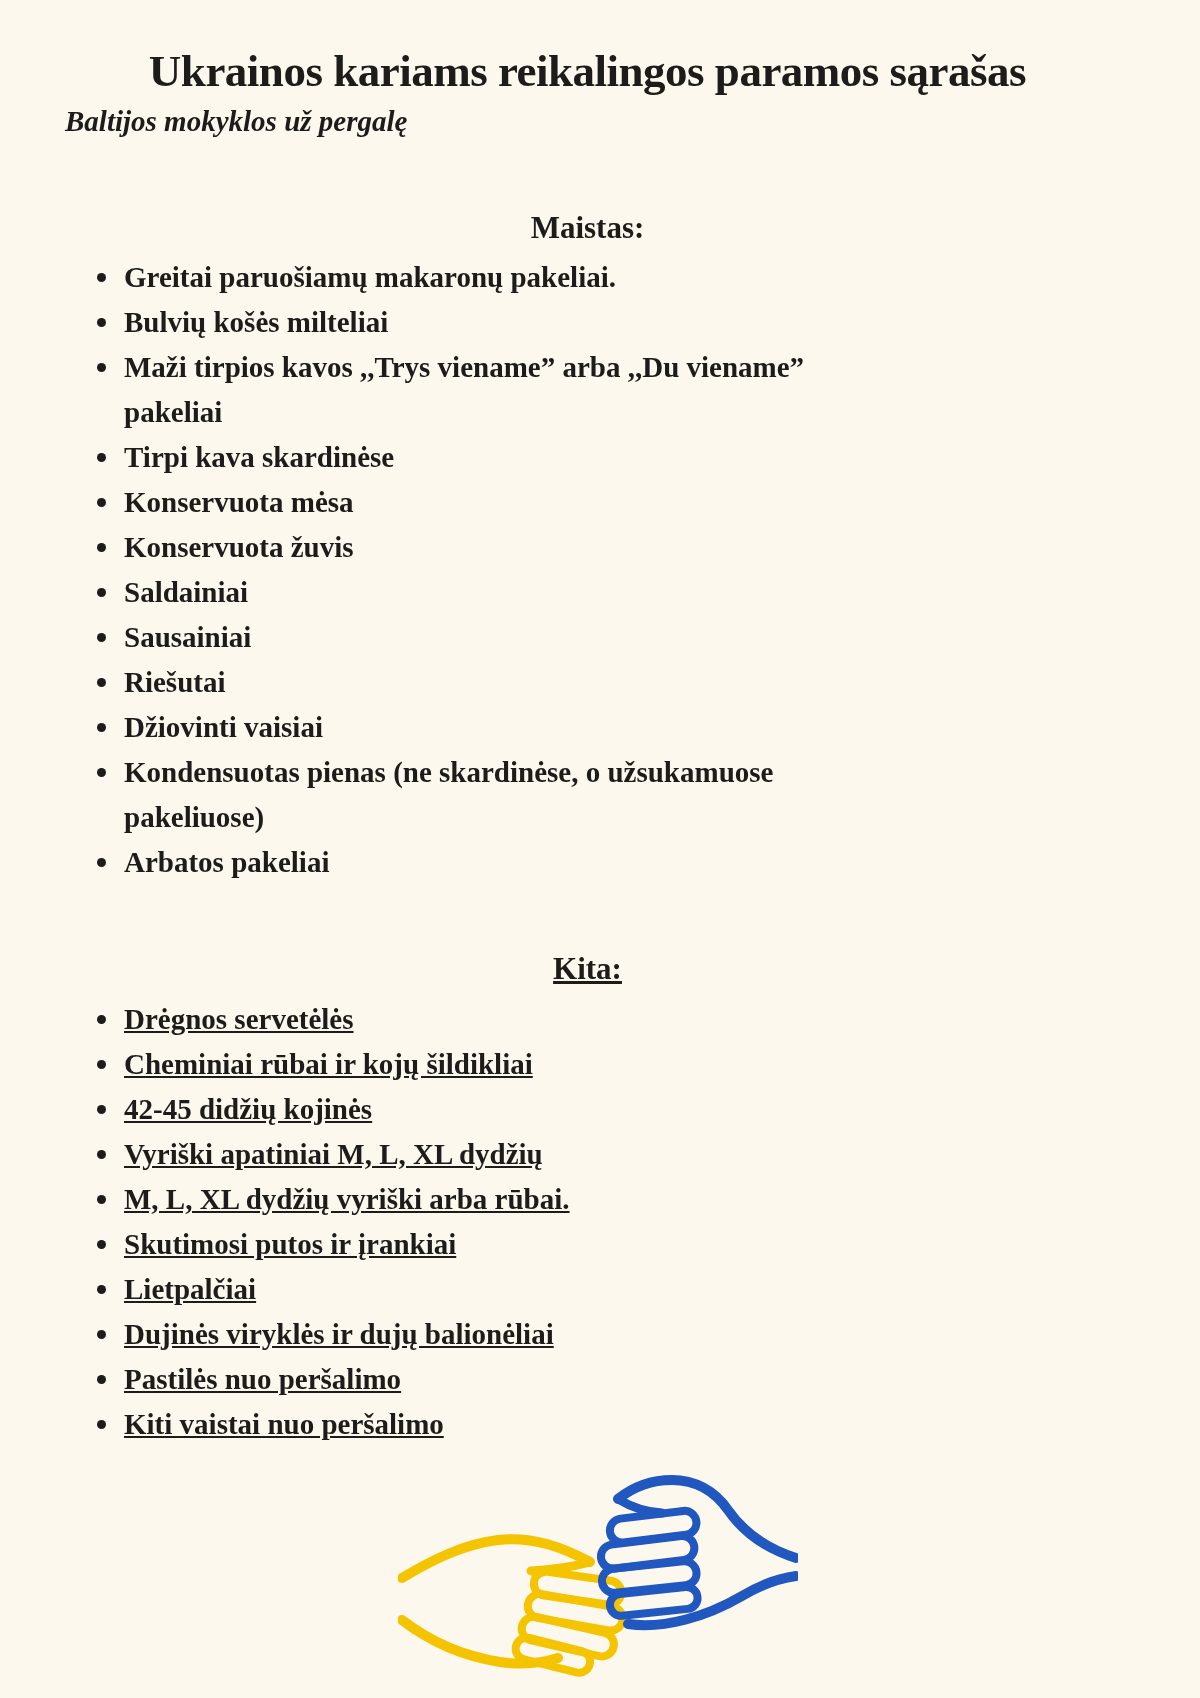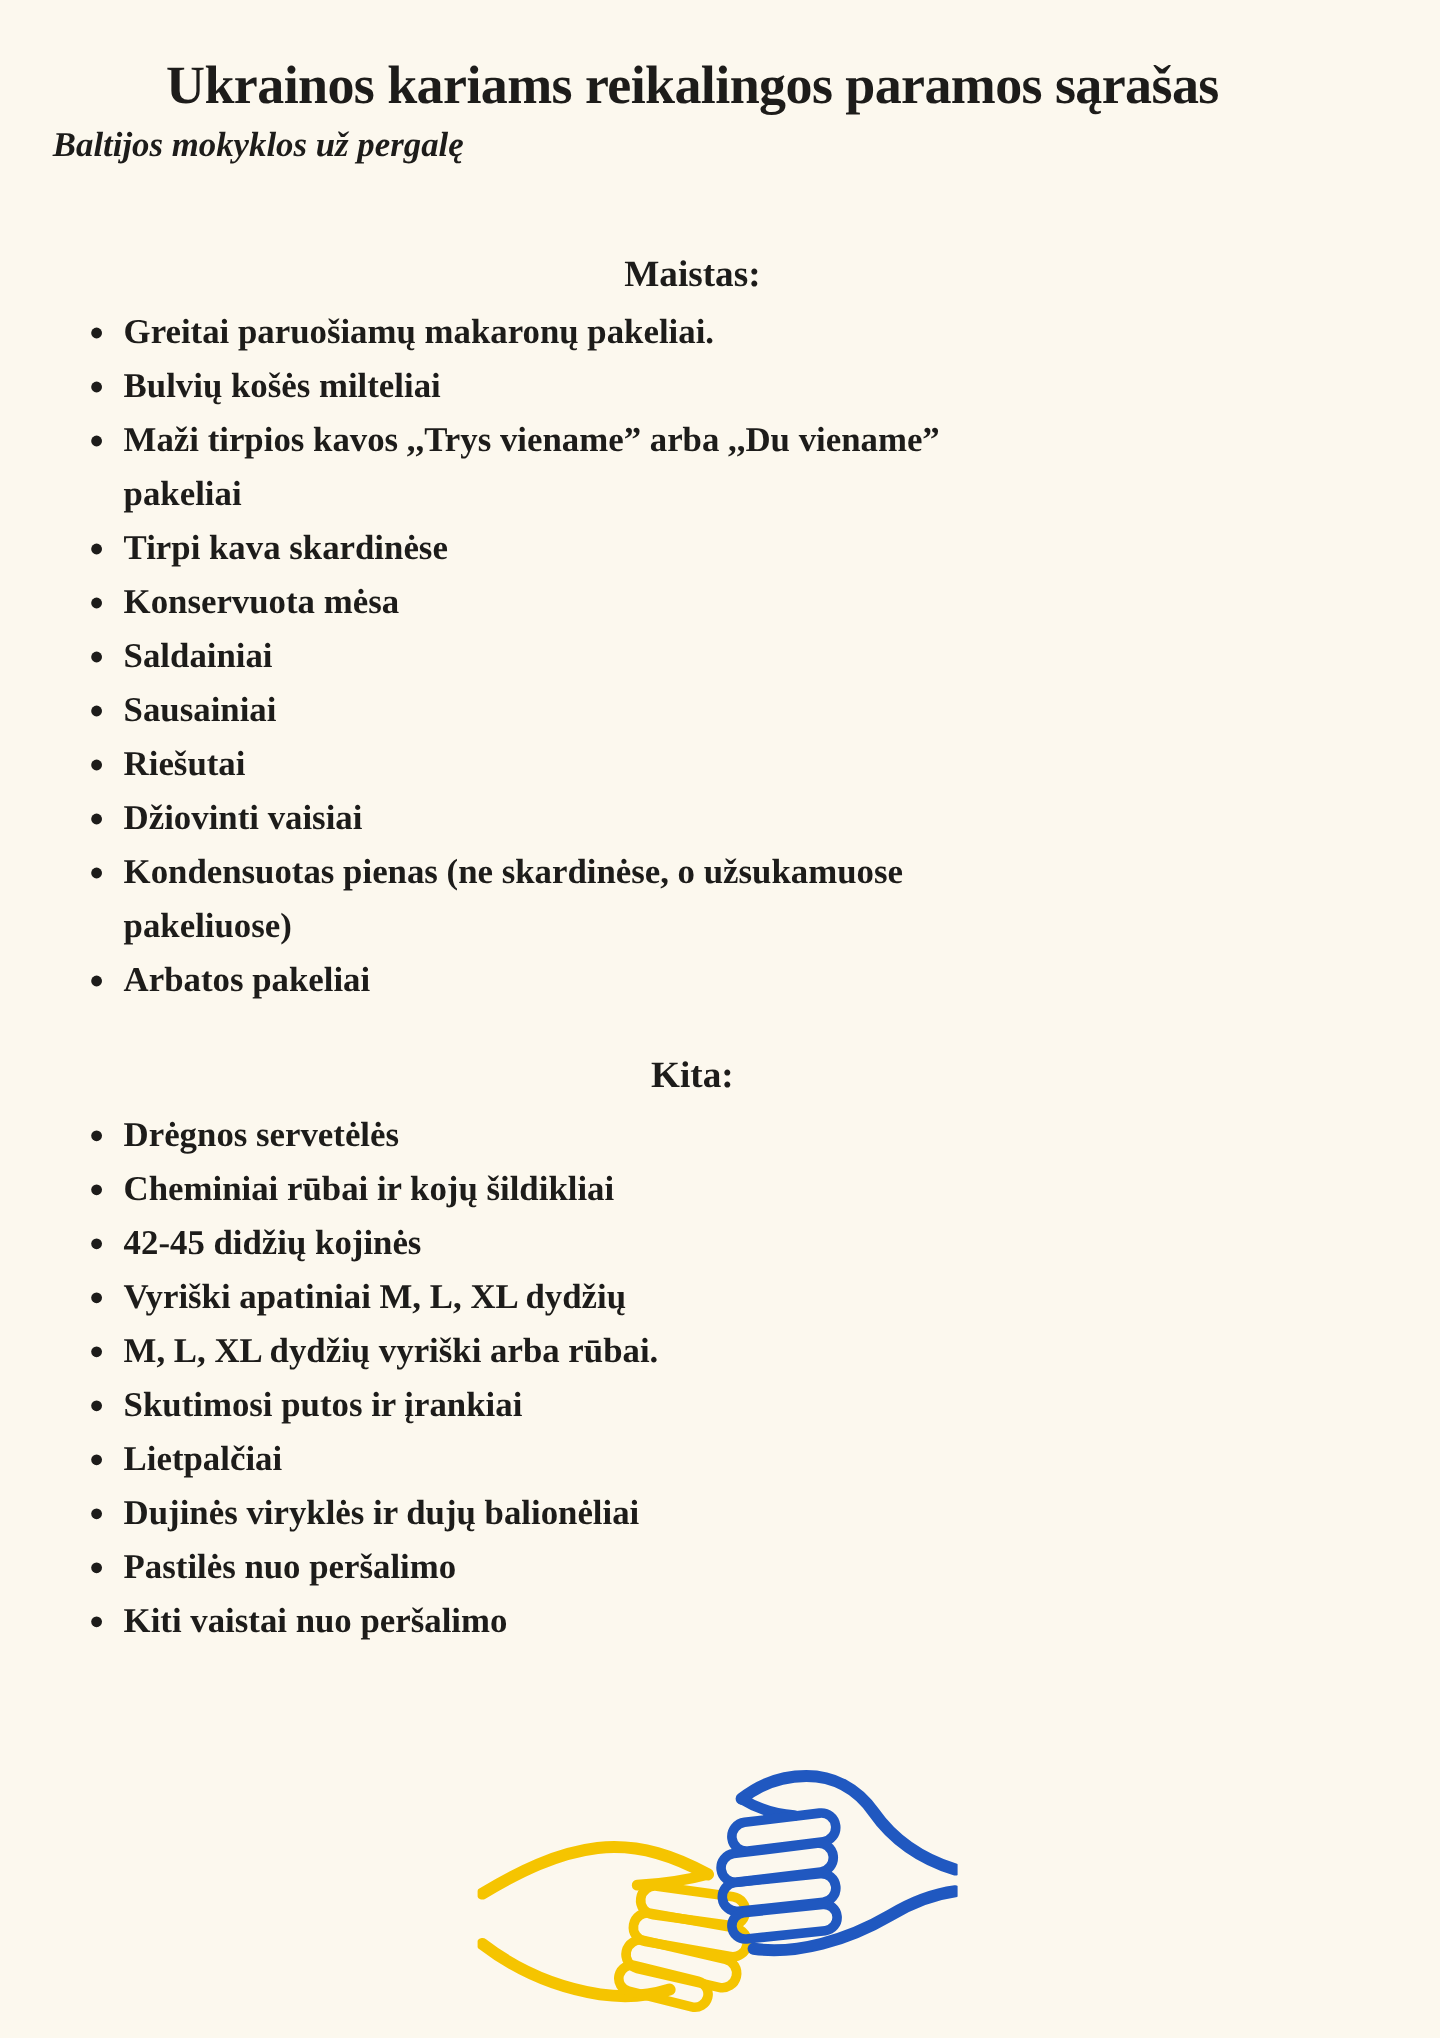--- a/index.html
+++ b/index.html
@@ -9,42 +9,43 @@
   body {
     width: 1200px;
     height: 1698px;
     background: #FCF8EE;
     font-family: "Liberation Serif", serif;
     color: #1D1C1A;
     position: relative;
     overflow: hidden;
   }
   .page {
-    padding: 46px 90px 0 44px;
+    padding: 46px 90px 0 65px;
   }
   h1 {
     margin: 0;
     text-align: center;
     font-size: 45px;
     font-weight: 700;
     letter-spacing: -0.5px;
     line-height: 1.15;
   }
   .subtitle {
     text-align: left;
     font-size: 29px;
     font-style: italic;
     font-weight: 700;
     margin-top: 7px;
   }
   .list-section {
     margin-top: 72px;
   }
   .list-section + .list-section {
-    margin-top: 38px;
+    margin-top: 66px;
+    text-decoration: underline;
   }
   h2 {
     margin: 0 0 10px 0;
     font-size: 31px;
     font-weight: 700;
     line-height: 1.15;
     text-align: center;
   }
   ul {
     list-style: none;
@@ -92,20 +93,21 @@
   </header>
   <main id="sections">
       <section class="list-section">
         <h2>Maistas:</h2>
         <ul>
           <li>Greitai paruošiamų makaronų pakeliai.</li>
           <li>Bulvių košės milteliai</li>
           <li>Maži tirpios kavos ,,Trys viename” arba ,,Du viename” pakeliai</li>
           <li>Tirpi kava skardinėse</li>
           <li>Konservuota mėsa</li>
+          <li>Konservuota žuvis</li>
           <li>Saldainiai</li>
           <li>Sausainiai</li>
           <li>Riešutai</li>
           <li>Džiovinti vaisiai</li>
           <li>Kondensuotas pienas (ne skardinėse, o užsukamuose pakeliuose)</li>
           <li>Arbatos pakeliai</li>
         </ul>
       </section>
       <section class="list-section">
         <h2>Kita:</h2>

